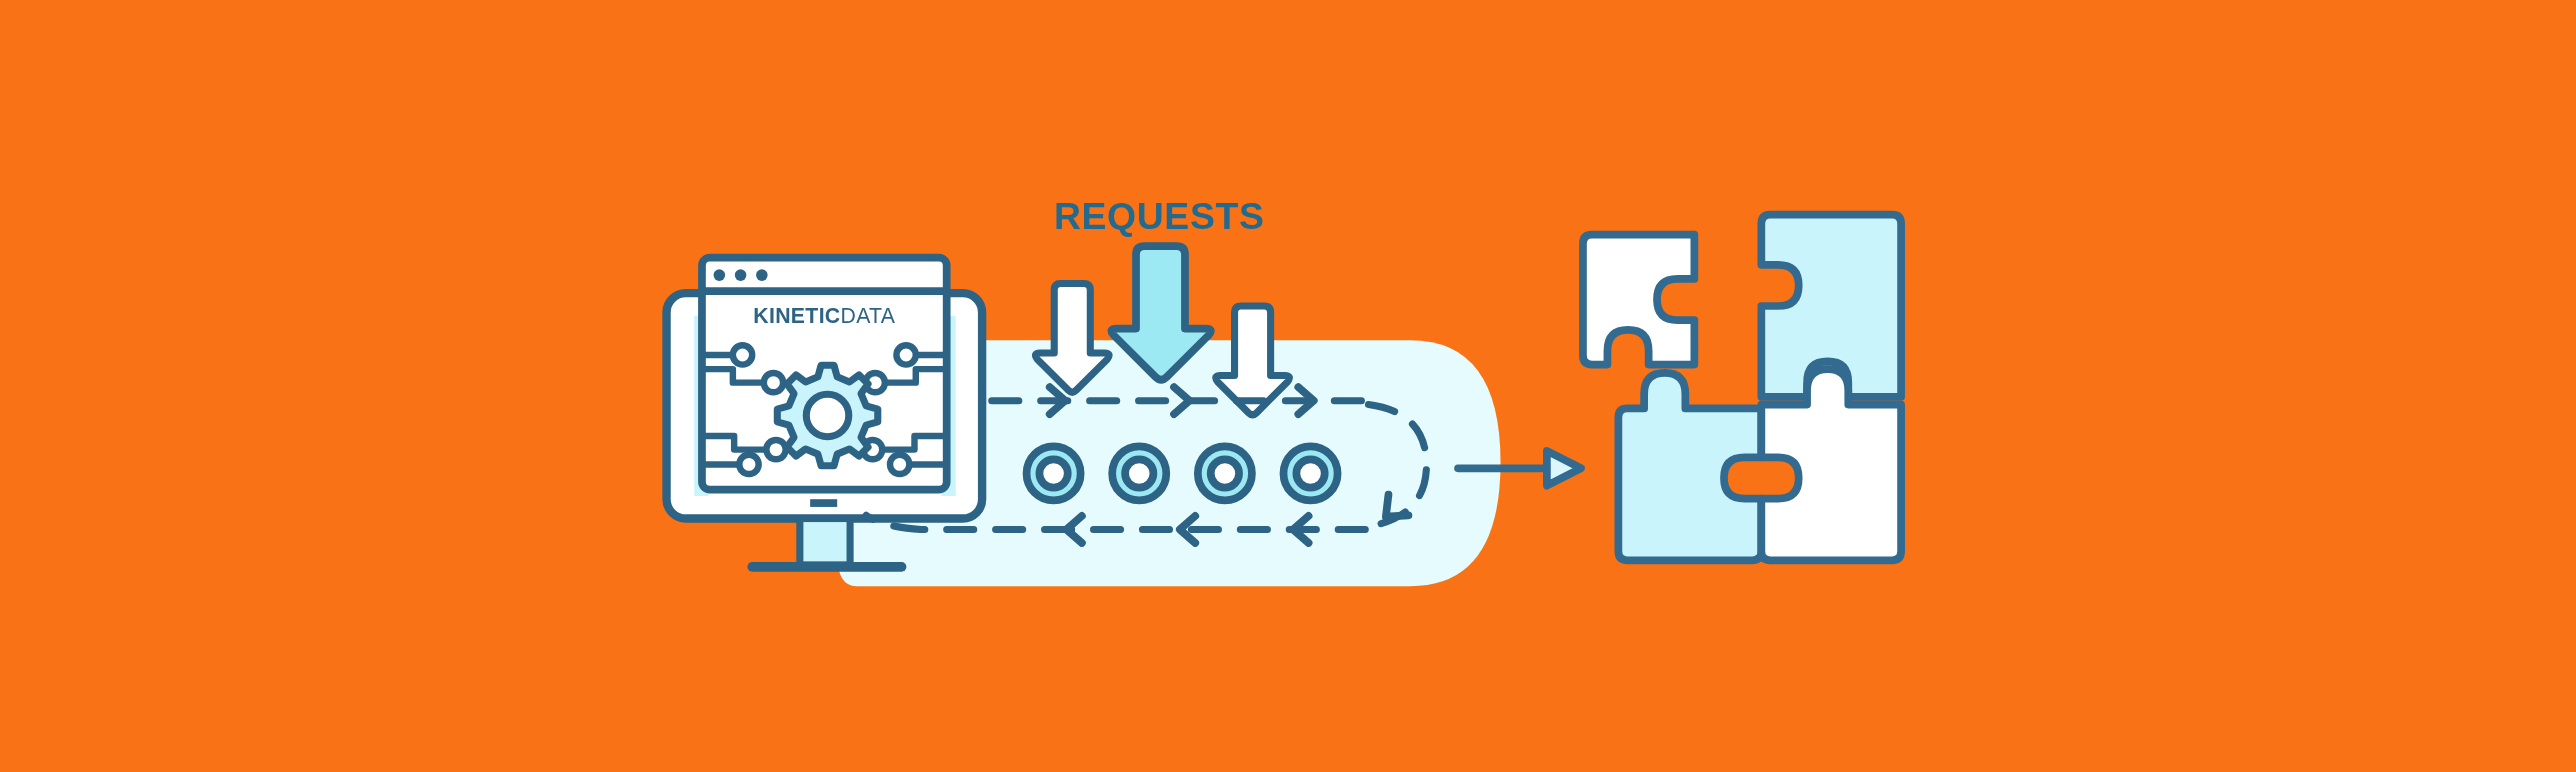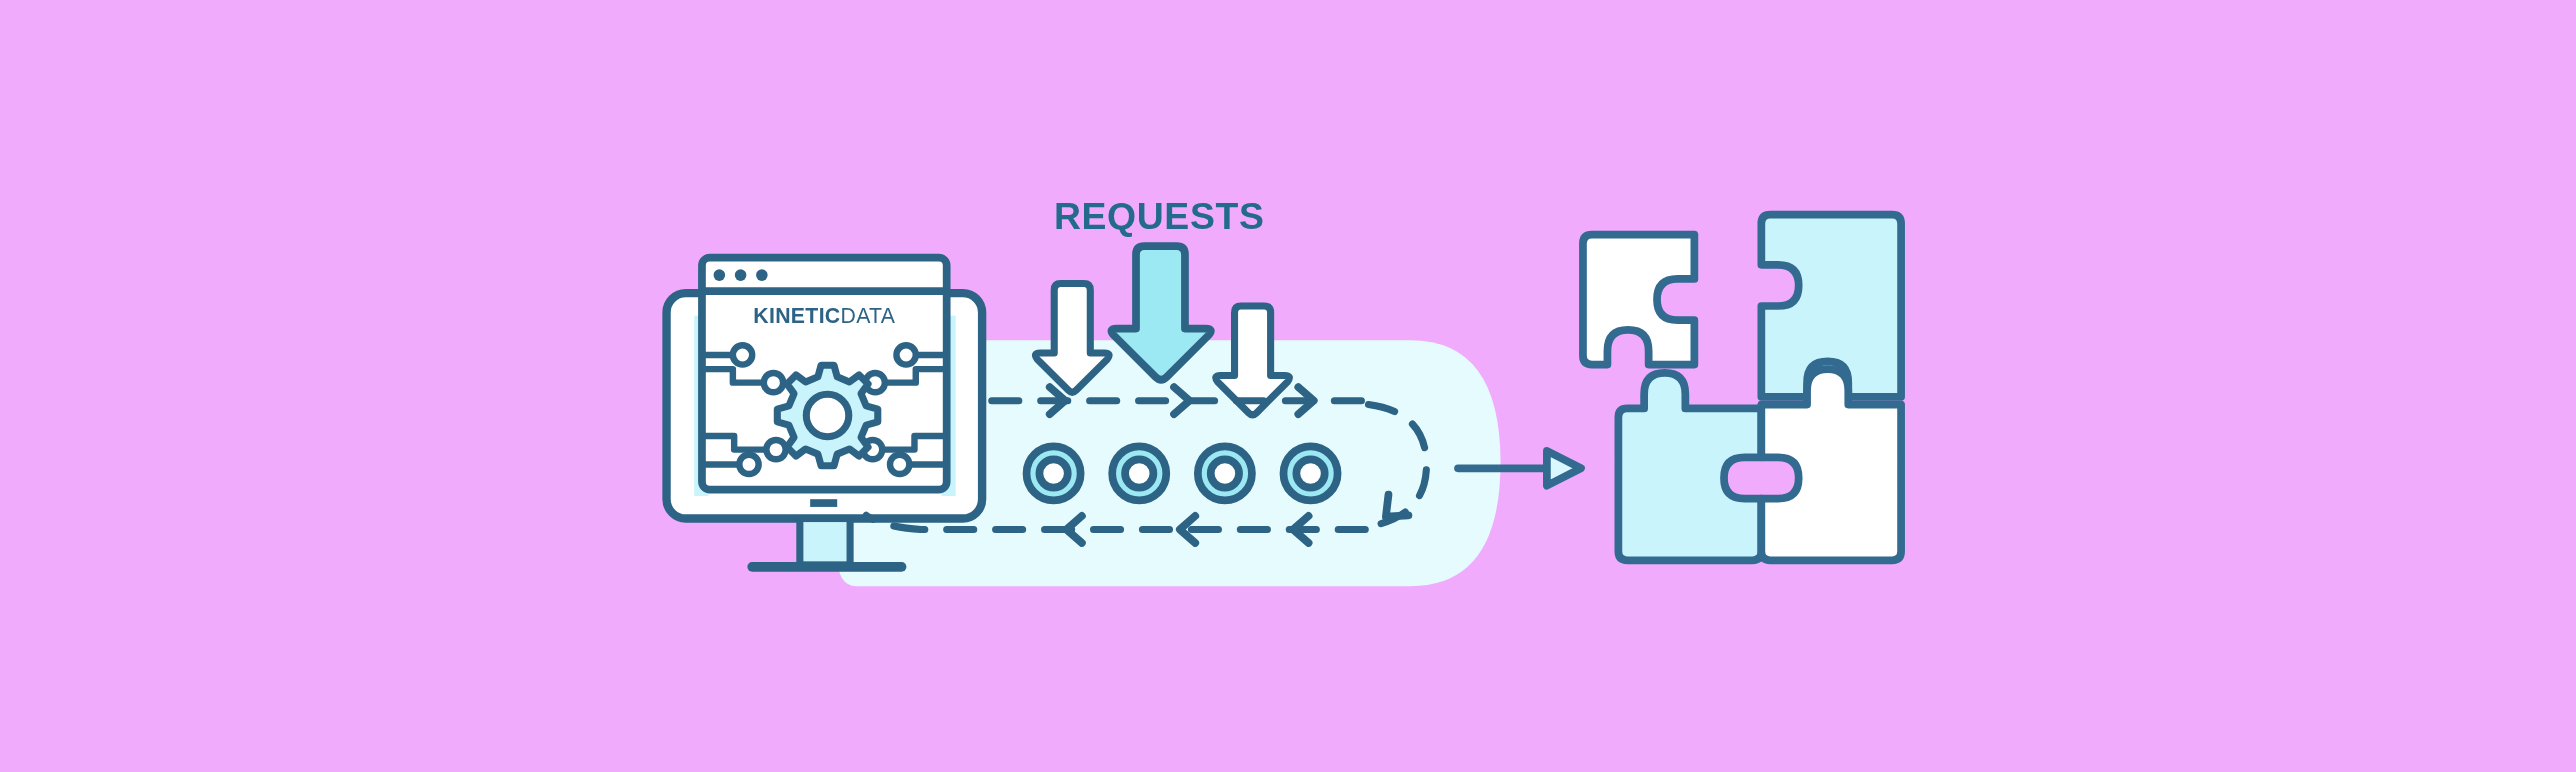--- a/index.html
+++ b/index.html
@@ -11,21 +11,21 @@
   body {
     width: 2576px;
     height: 773px;
     font-family: "Liberation Sans", sans-serif;
     overflow: hidden;
   }
   #stage {
     position: relative;
     width: 2576px;
     height: 773px;
-    background: #f0abfc;
+    background: #f97316;
   }
   #scene {
     position: absolute;
     inset: 0;
     width: 2576px;
     height: 773px;
     display: block;
   }
   .hdr-text {
     font-family: "Liberation Sans", sans-serif;

